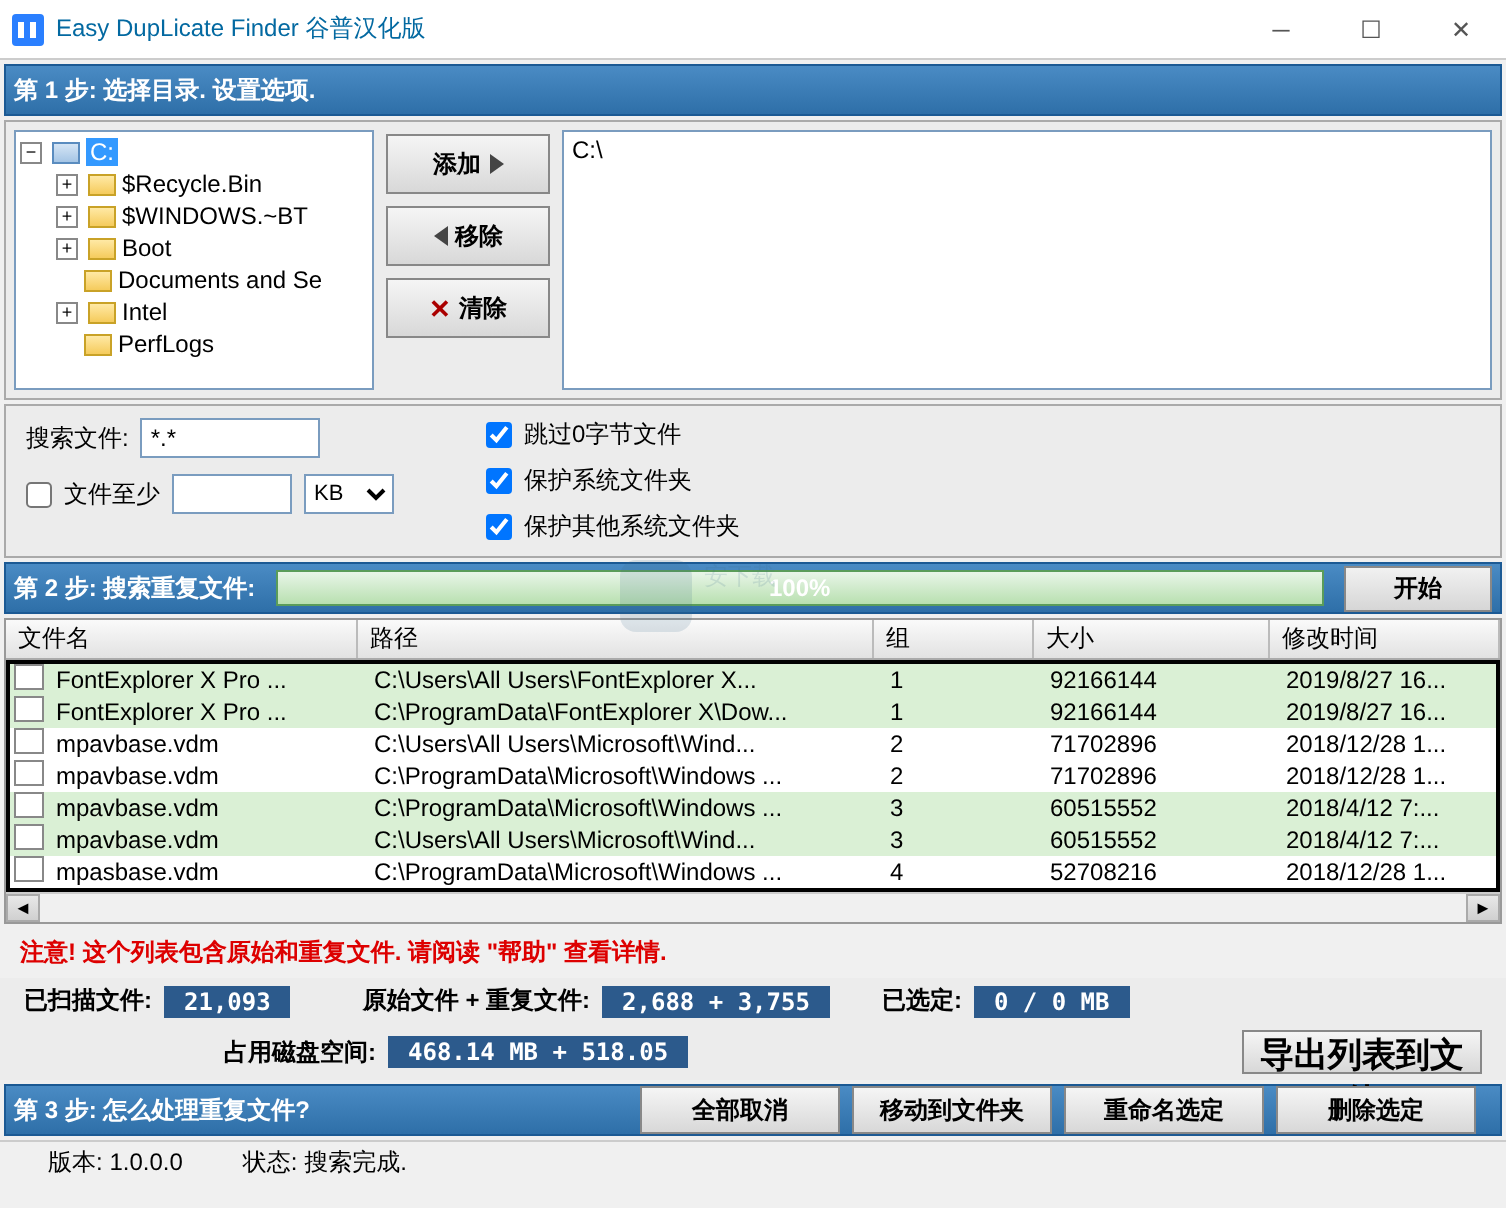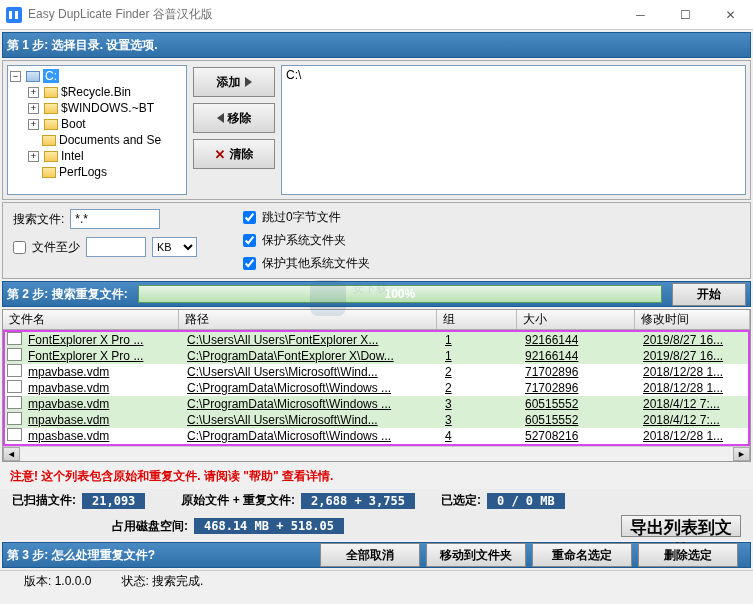--- a/index.html
+++ b/index.html
@@ -2,21 +2,21 @@
 <html><head>
 <meta charset="utf-8">
 <style>
 * { margin: 0; padding: 0; box-sizing: border-box; font-family: "Microsoft YaHei", "SimSun", Arial, sans-serif; font-size: 12px; }
 body { background: #f0f0f0; width: 753px; height: 604px; overflow: hidden; }
 
 .titlebar { height: 30px; background: #fff; display: flex; align-items: center; border-bottom: 1px solid #ccc; }
 .titlebar-icon { width: 16px; height: 16px; margin: 0 6px; background: #2a7fff; border-radius: 2px; position: relative; }
 .titlebar-icon::before { content: ""; position: absolute; width: 3px; height: 8px; background: #fff; left: 3px; top: 4px; }
 .titlebar-icon::after { content: ""; position: absolute; width: 3px; height: 8px; background: #fff; left: 9px; top: 4px; }
-.titlebar-text { flex: 1; font-size: 12px; color: #737373; }
+.titlebar-text { flex: 1; font-size: 12px; color: #0369a1; }
 .titlebar-btn { width: 45px; height: 29px; display: flex; align-items: center; justify-content: center; color: #555; }
 
 .step-bar { height: 26px; background: linear-gradient(#4a8bc4, #2e6fa8); color: #fff; display: flex; align-items: center; padding: 0 4px; font-weight: bold; border: 1px solid #1c5a94; margin: 2px; font-size: 13px; }
 .step-bar-btn { margin-left: auto; background: linear-gradient(#f1f1f1,#d6d6d6); color: #000; border: 1px solid #888; padding: 2px 24px; font-weight: bold; font-size: 12px; }
 
 .section1 { display: flex; padding: 4px; gap: 6px; background: #ececec; border: 1px solid #aaa; margin: 2px; align-items: flex-start; }
 .tree-panel { width: 180px; height: 130px; background: #fff; border: 1px solid #7a9cbf; overflow: auto; padding: 2px; font-family: "NSimSun", monospace; font-size: 12px; }
 .tree-row { white-space: nowrap; display: flex; align-items: center; height: 16px; }
 .tree-indent { display: inline-block; }
 .tree-toggle { width: 11px; height: 11px; border: 1px solid #888; display: inline-flex; align-items: center; justify-content: center; font-size: 9px; margin-right: 2px; background: #fff; line-height: 1; }
@@ -45,21 +45,21 @@
 
 .table-wrap { margin: 2px; border: 1px solid #999; }
 .thead { display: flex; background: linear-gradient(#fafafa,#e2e2e2); border-bottom: 1px solid #aaa; height: 20px; }
 .th { padding: 2px 6px; border-right: 1px solid #bbb; font-size: 12px; display: flex; align-items: center; }
 .c-name { width: 176px; }
 .c-path { width: 258px; }
 .c-grp { width: 80px; }
 .c-size { width: 118px; }
 .c-date { flex: 1; }
 
-.tbody { border: 2px solid #d946ef; background: #fff; max-height: 130px; overflow: hidden; text-decoration: underline; }
+.tbody { border: 2px solid #000000; background: #fff; max-height: 130px; overflow: hidden; }
 .tr { display: flex; height: 16px; font-family: "NSimSun", monospace; font-size: 12px; }
 .tr-even { background: #daf0d5; }
 .td { padding: 0 4px; overflow: hidden; white-space: nowrap; display: flex; align-items: center; }
 .td-cb { width: 15px; height: 13px; border: 1px solid #888; margin-right: 2px; margin-left: 2px; background: #fff; flex-shrink: 0; }
 .scroll-hint { height: 15px; background: #f0f0f0; border-top: 1px solid #ccc; display: flex; }
 .scroll-arr { width: 17px; background: linear-gradient(#e8e8e8,#d0d0d0); border: 1px solid #aaa; display: flex; align-items: center; justify-content: center; font-size: 9px; }
 
 .notice { color: #d00; font-weight: bold; padding: 4px 10px; font-size: 12px; }
 
 .stats-row { display: flex; align-items: center; padding: 3px 12px; gap: 6px; background: #ececec; font-weight: bold; font-size: 12px; }

